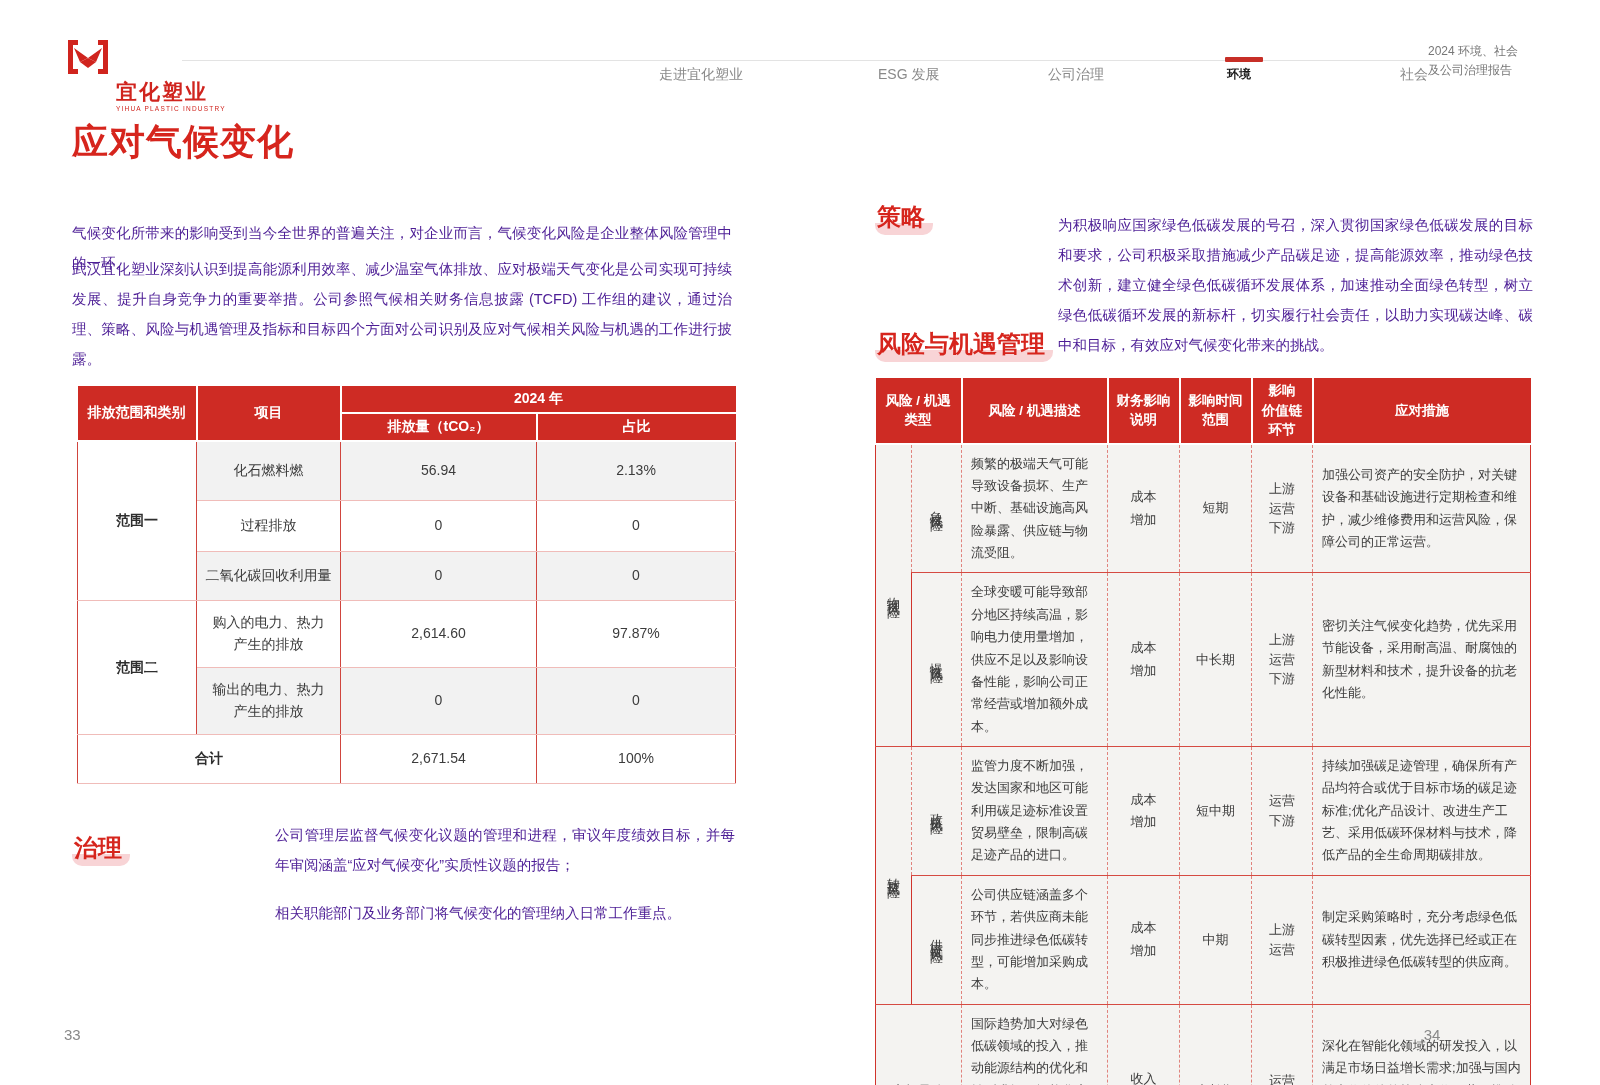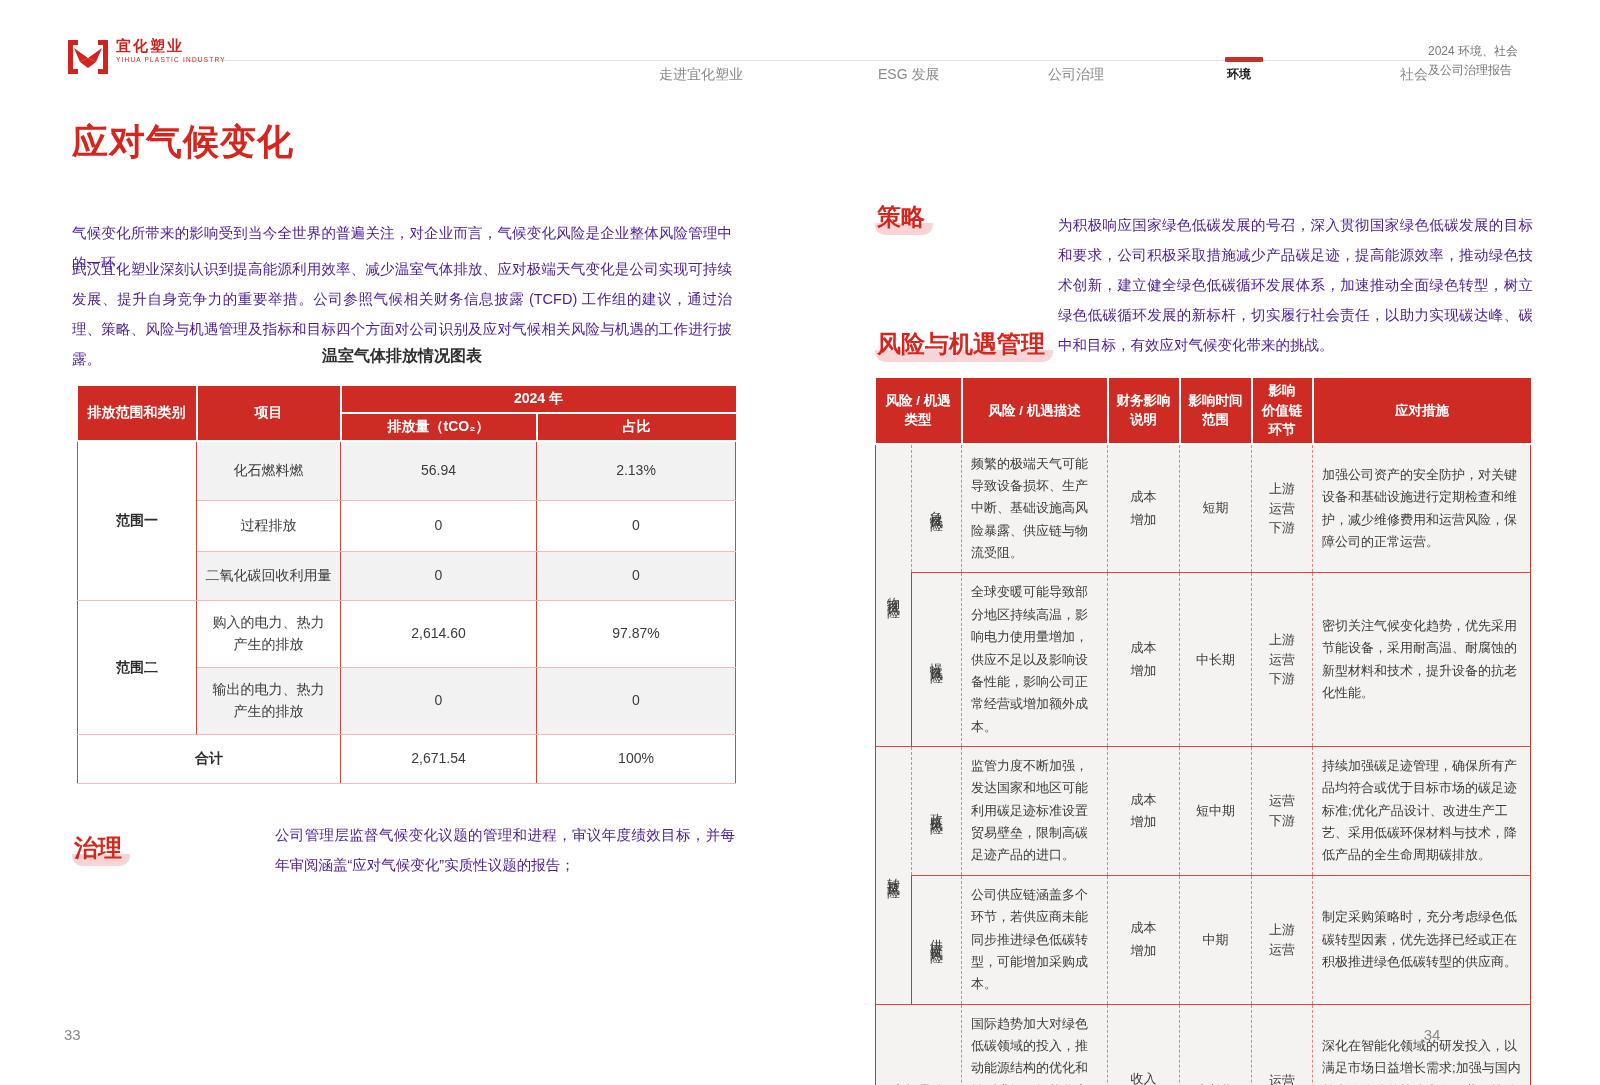--- a/index.html
+++ b/index.html
@@ -4,21 +4,21 @@
 <style>
   html,body{margin:0;padding:0;background:#fff;}
   body{font-family:"Liberation Sans","DejaVu Sans",sans-serif;color:#404040;}
   .canvas{position:relative;width:1600px;height:1085px;background:#fff;overflow:hidden;margin:0 auto;}
 
   
   .hdr-rule{position:absolute;left:182px;top:60px;width:1268px;height:1px;background:#e3e3e3;}
   .logo{position:absolute;left:66px;top:38px;display:flex;align-items:flex-start;}
   .logo-mark{width:44px;height:38px;}
   .logo-txt{margin-left:6px;line-height:1;}
-  .logo-cn{font-size:15px;font-weight:bold;color:#d0241e;letter-spacing:2px;}
+  .logo-cn{font-size:21px;font-weight:bold;color:#d0241e;letter-spacing:2px;margin-top:43px;}
   .logo-en{font-size:6.5px;color:#d0241e;letter-spacing:1.2px;margin-top:4px;}
   .nav-item{position:absolute;top:66px;font-size:14px;color:#8a8a8a;white-space:nowrap;cursor:pointer;}
   .nav-item.active{color:#1a1a1a;font-weight:bold;font-size:12px;}
   .nav-bar{position:absolute;top:57px;width:38px;height:5px;background:#c72f27;border-radius:1px;}
   .report-label{position:absolute;left:1428px;top:42px;font-size:12px;color:#777;line-height:1.55;white-space:pre-line;}
 
   
   .pill{display:inline-block;font-size:24px;font-weight:bold;color:#d6251d;
         background:linear-gradient(to top,#f8d4d6 34%,rgba(0,0,0,0) 34%);
         border-radius:10px;padding:0 8px 2px 2px;}
@@ -103,21 +103,20 @@
 
   <div class="report-label prew">2024 环境、社会
 及公司治理报告</div>
 
   <div class="page-left">
     <h1 class="doc-title">应对气候变化</h1>
 
     <p class="para p1">气候变化所带来的影响受到当今全世界的普遍关注，对企业而言，气候变化风险是企业整体风险管理中的一环。</p>
     <p class="para p2">武汉宜化塑业深刻认识到提高能源利用效率、减少温室气体排放、应对极端天气变化是公司实现可持续发展、提升自身竞争力的重要举措。公司参照气候相关财务信息披露 (TCFD) 工作组的建议，通过治理、策略、风险与机遇管理及指标和目标四个方面对公司识别及应对气候相关风险与机遇的工作进行披露。</p>
 
-    <div class="etable-title">温室气体排放情况图表</div>
 
     <table class="etable">
       <colgroup>
           <col style="width:119px">
           <col style="width:144px">
           <col style="width:196px">
           <col style="width:199px">
         </colgroup>
       <thead>
         <tr>
@@ -165,20 +164,21 @@
           <td>2,671.54</td>
           <td>100%</td>
         </tr>
       </tbody>
     </table>
 
     <div class="gov">
       <span class="pill gov-label">治理</span>
       <div class="gov-text">
         <p class="para">公司管理层监督气候变化议题的管理和进程，审议年度绩效目标，并每年审阅涵盖“应对气候变化”实质性议题的报告；</p>
+        <p class="para">相关职能部门及业务部门将气候变化的管理纳入日常工作重点。</p>
       </div>
     </div>
   </div>
 
   <div class="page-right">
     <span class="pill strat-label">策略</span>
     <p class="para strat-text">为积极响应国家绿色低碳发展的号召，深入贯彻国家绿色低碳发展的目标和要求，公司积极采取措施减少产品碳足迹，提高能源效率，推动绿色技术创新，建立健全绿色低碳循环发展体系，加速推动全面绿色转型，树立绿色低碳循环发展的新标杆，切实履行社会责任，以助力实现碳达峰、碳中和目标，有效应对气候变化带来的挑战。</p>
 
     <span class="pill risk-heading">风险与机遇管理</span>
 

